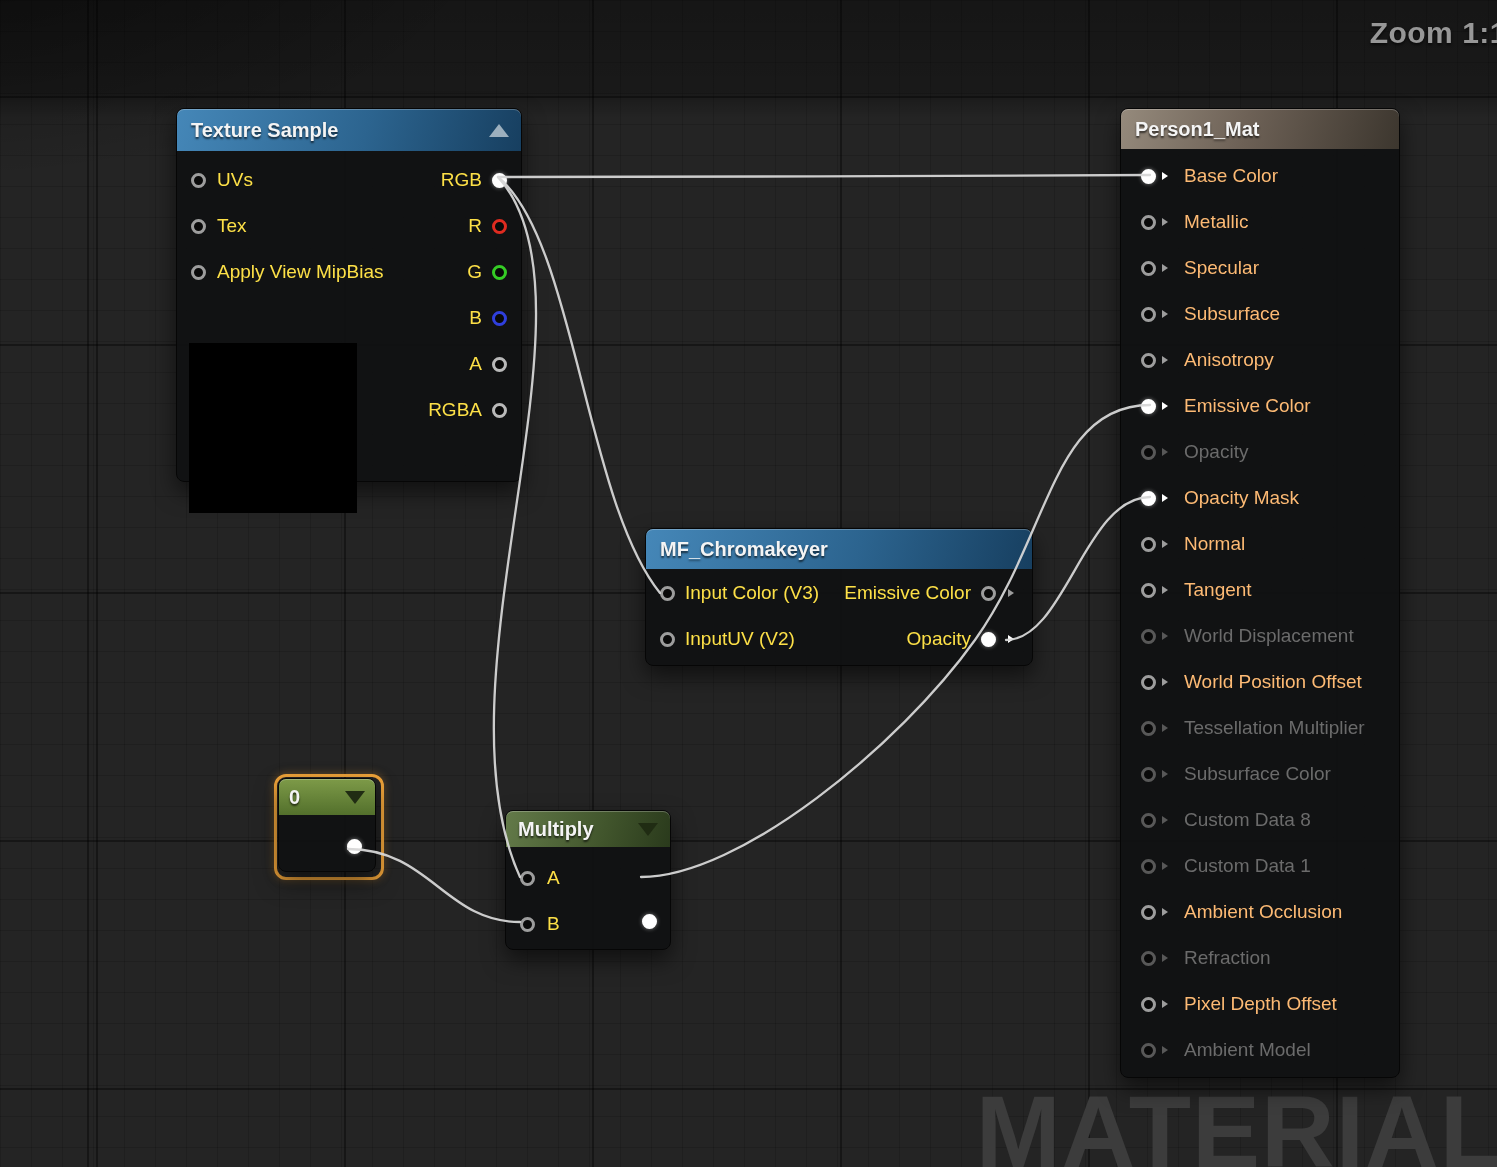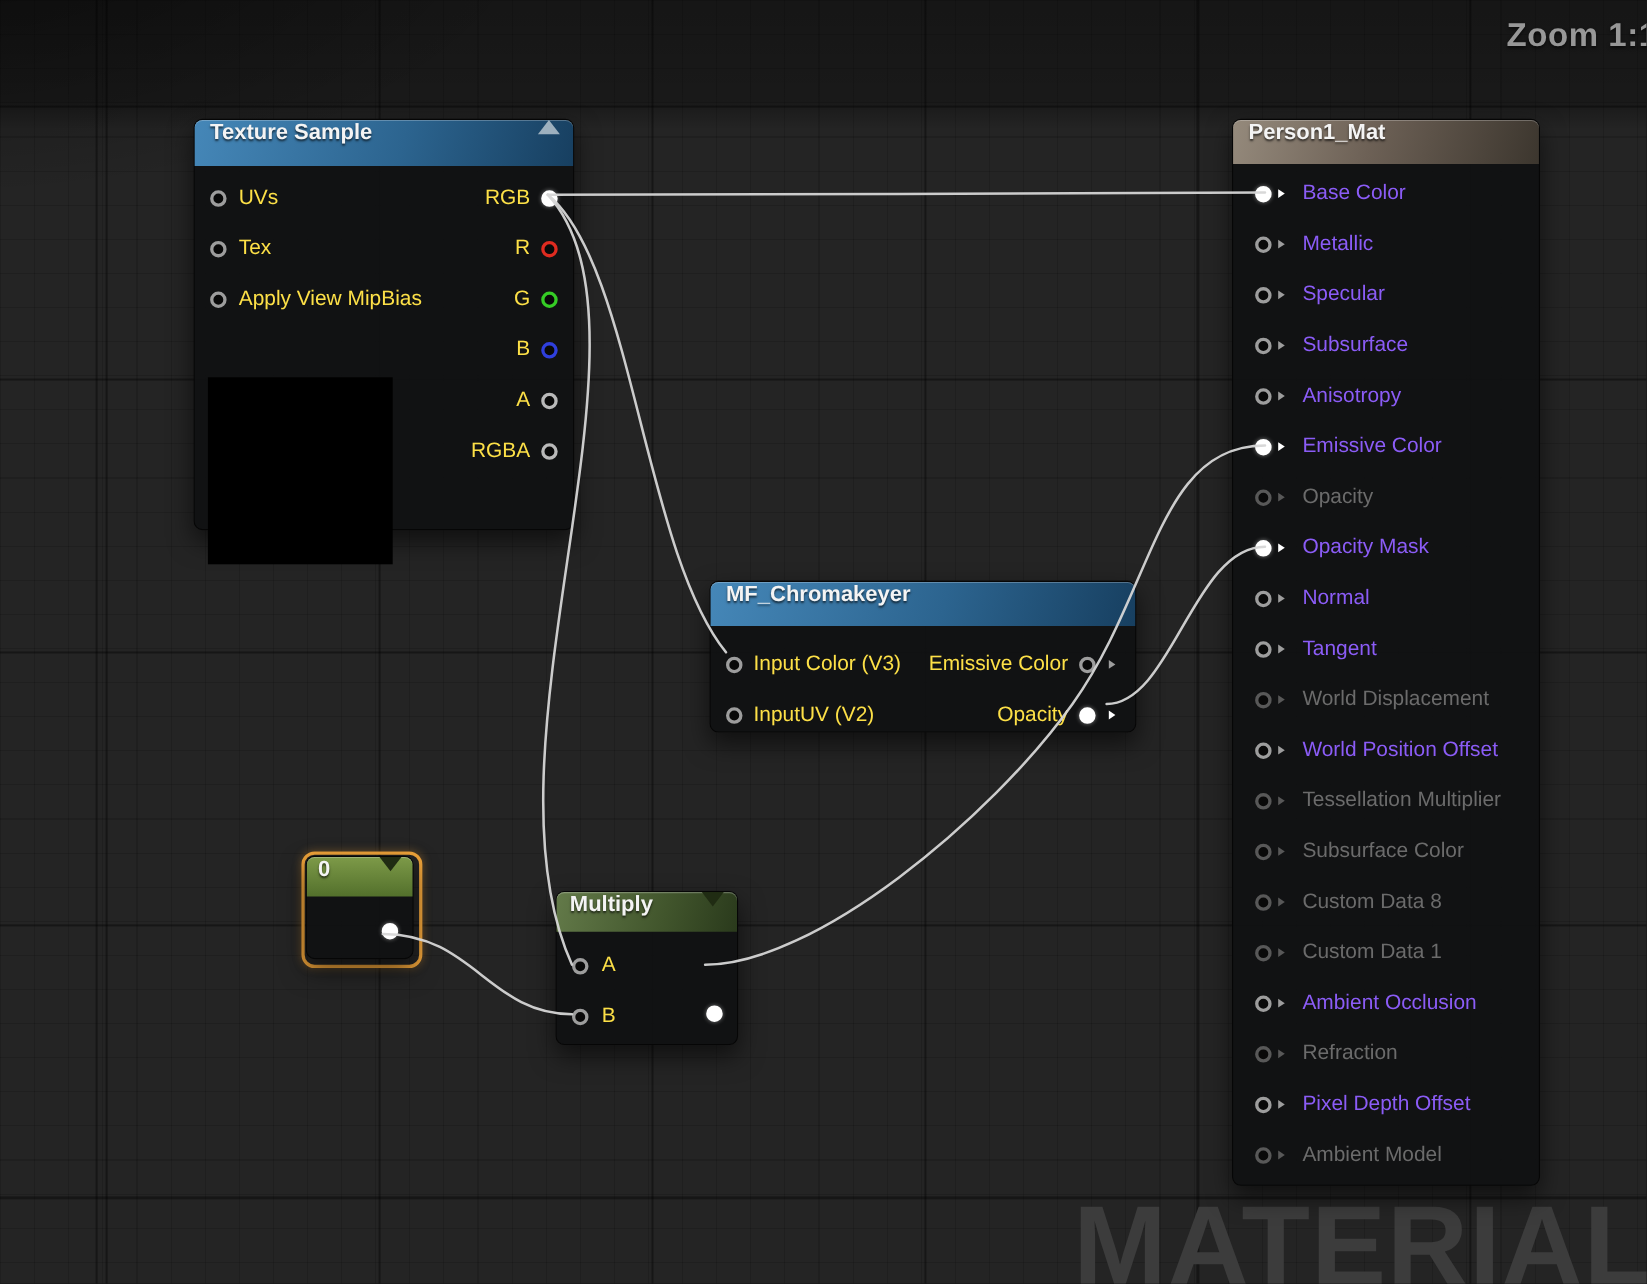--- a/index.html
+++ b/index.html
@@ -18,21 +18,21 @@
   }
   .zoom{position:absolute;top:16px;right:-10px;font-size:30px;font-weight:bold;color:#979797;
     text-shadow:0 2px 3px rgba(0,0,0,.6);letter-spacing:.5px;z-index:5;}
   .watermark{position:absolute;bottom:-24px;right:-6px;font-size:102px;font-weight:bold;
     color:#3c3c3c;letter-spacing:1px;z-index:0;}
   .wires{position:absolute;left:0;top:0;z-index:3;pointer-events:none;}
   .wires path{pointer-events:stroke;}
 
   .node{position:absolute;z-index:2;border-radius:8px;background:rgba(16,17,18,.93);
     border:1px solid #060606;box-shadow:0 10px 22px rgba(0,0,0,.55);}
-  .hdr{height:40px;border-radius:7px 7px 0 0;display:flex;align-items:flex-start;
+  .hdr{height:40px;border-radius:7px 7px 0 0;display:flex;align-items:center;
     padding:0 12px 0 14px;box-shadow:inset 0 1px 0 rgba(255,255,255,.25);}
   .hdr-title{font-size:20px;font-weight:bold;color:#f4f4f4;text-shadow:0 2px 2px rgba(0,0,0,.65);
     white-space:nowrap;flex:1;}
   .hdr.blue{background:linear-gradient(105deg,#4587b8 0%,#2c648f 55%,#173f60 100%);}
   .hdr.tan{background:linear-gradient(105deg,#958a7c 0%,#6d6156 45%,#3c362e 100%);}
   .hdr.green{background:linear-gradient(105deg,#637a49 0%,#41552c 60%,#2a3a1c 100%);padding-left:12px;}
   .hdr.green-bright{background:linear-gradient(180deg,#7d9a48 0%,#53702c 100%);}
 
   .tri-up{width:0;height:0;border-left:10px solid transparent;border-right:10px solid transparent;
     border-bottom:13px solid #9db0be;}
@@ -54,21 +54,21 @@
   #texture-sample .hdr{height:42px;}
   #texture-sample .body{position:relative;height:329px;padding-top:6px;}
   .ts-in{position:absolute;left:0;top:6px;width:200px;}
   .ts-in .row{padding-left:14px;gap:11px;}
   .ts-out{position:absolute;right:0;top:6px;width:180px;}
   .ts-out .row{justify-content:flex-end;padding-right:14px;gap:10px;}
   .preview{position:absolute;left:12px;top:192px;width:168px;height:170px;background:#000;}
 
   
   #chromakeyer{left:645px;top:528px;width:386px;height:136px;}
-  #chromakeyer .body{padding-top:12px;}
+  #chromakeyer .body{padding-top:1px;}
   .crow{height:46px;display:flex;align-items:center;padding:0 14px;gap:10px;}
   .spacer{flex:1;}
 
   
   .sel-wrap{position:absolute;left:274px;top:774px;width:104px;height:100px;z-index:2;
     border:3px solid #f0a43a;border-radius:12px;box-shadow:0 0 8px rgba(240,164,58,.35);}
   #const0{position:relative;left:0;top:0;width:96px;height:92px;margin:1px;}
   #const0 .hdr{height:36px;padding:0 10px;}
   #const0 .hdr-title{font-size:20px;}
   #const0 .out-pin{position:absolute;right:13px;top:60px;}
@@ -77,21 +77,21 @@
   #multiply{left:505px;top:810px;width:164px;height:138px;}
   #multiply .hdr{height:36px;}
   #multiply .body{position:relative;padding-top:8px;}
   #multiply .row{padding-left:14px;gap:12px;}
   #multiply .out-pin{position:absolute;right:13px;top:67px;}
 
   
   #material{left:1120px;top:108px;width:278px;height:968px;}
   #material .body{padding-top:4px;}
   .mrow{height:46px;display:flex;align-items:center;padding-left:20px;gap:4px;}
-  .mrow .lbl{margin-left:8px;color:#8b5cf6;}
+  .mrow .lbl{margin-left:8px;color:#fdba74;}
   .mrow.disabled .lbl{color:#6b6b6b;}
   .mrow.disabled .pin{border-color:#585858;}
 </style>
 </head>
 <body>
 
 <div class="canvas">
 
   <div class="zoom">Zoom 1:1</div>
   <div class="watermark">MATERIAL</div>

